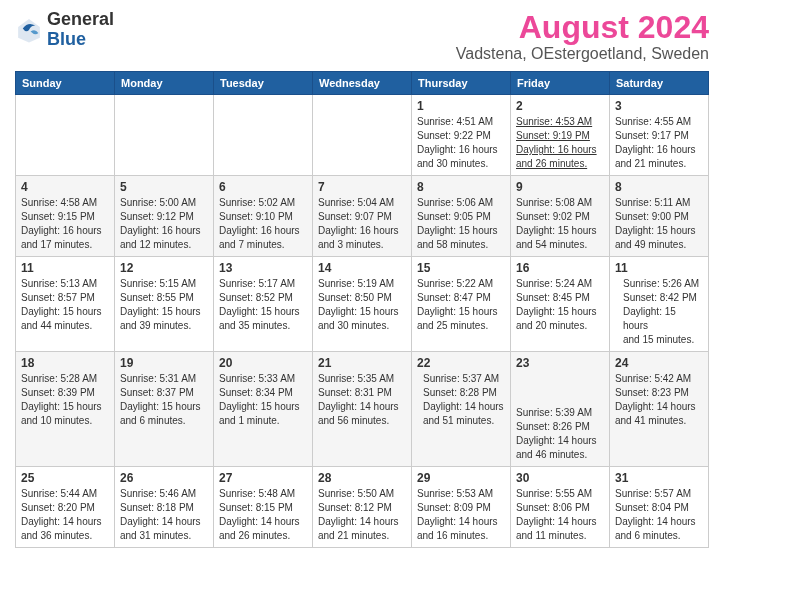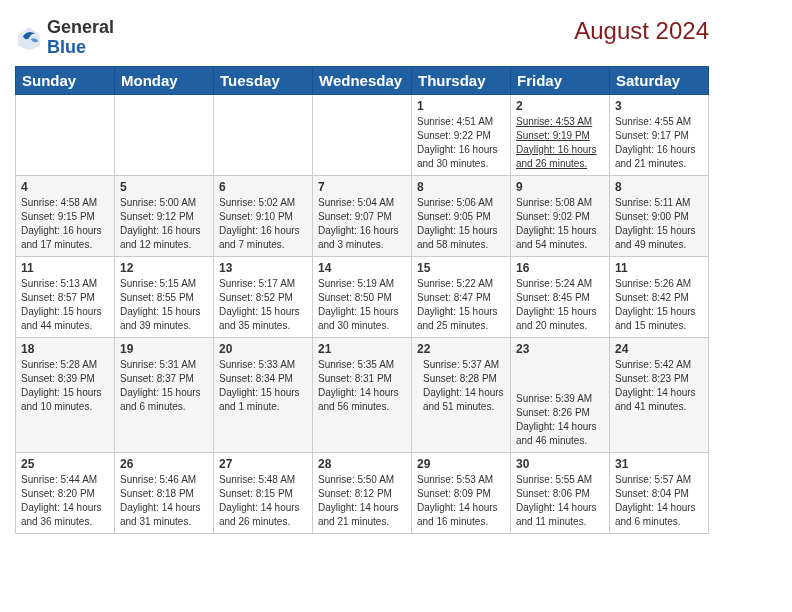--- a/index.html
+++ b/index.html
@@ -4,21 +4,21 @@
   <style>
     * { box-sizing: border-box; margin: 0; padding: 0; }
     body {
       font-family: Arial, sans-serif;
       background: #fff;
       width: 792px;
       min-height: 612px;
     }
     .page {
       width: 724px;
-      padding: 18px 15px;
+      padding: 10px 15px;
     }
     .header {
       display: flex;
       justify-content: space-between;
       align-items: flex-start;
       margin-bottom: 8px;
     }
     .logo {
       display: flex;
       align-items: center;
@@ -32,39 +32,39 @@
     .logo-general { color: #333; }
     .logo-blue { color: #2060a0; }
     .logo-icon {
       width: 28px;
       height: 28px;
     }
     .title-block {
       text-align: right;
     }
     .title-block h1 {
-      font-size: 24px;
-      font-weight: normal;
-      color: #7f1d1d;
+      font-size: 32px;
+      font-weight: bold;
+      color: #ec4899;
       line-height: 1.1;
     }
     .title-block h2 {
       font-size: 16px;
       font-weight: normal;
       color: #555;
     }
     .calendar {
       width: 100%;
       border-collapse: collapse;
       border: 1px solid #ccc;
     }
     .calendar th {
       background-color: #2060a0;
       color: white;
-      font-size: 15px;
+      font-size: 11px;
       font-weight: bold;
       padding: 5px 6px;
       text-align: left;
       border: 1px solid #1a4f8a;
     }
     .calendar td {
       border: 1px solid #ccc;
       vertical-align: top;
       padding: 4px 5px;
       font-size: 10.5px;
@@ -104,20 +104,21 @@
         <path d="M10 16 Q18 6 28 14 Q22 10 18 18 Q14 22 10 16Z" fill="#2060a0"></path>
         <path d="M20 20 Q26 16 30 22 Q26 26 20 20Z" fill="#5599cc"></path>
       </svg>
       <div class="logo-text">
         <span class="logo-general">General</span><br>
         <span class="logo-blue">Blue</span>
       </div>
     </div>
     <div class="title-block">
       <h1>August 2024</h1>
+      <h2>Vadstena, OEstergoetland, Sweden</h2>
     </div>
   </div>
 
   <table class="calendar">
     <thead>
       <tr>
       <th>Sunday</th>
           <th>Monday</th>
           <th>Tuesday</th>
           <th>Wednesday</th>
@@ -243,21 +244,21 @@
           </td>
           <td>
             <div class="cell-day">16</div>
             <div class="cell-info" style="white-space: pre-line;">Sunrise: 5:24 AM
 Sunset: 8:45 PM
 Daylight: 15 hours
 and 20 minutes.</div>
           </td>
           <td>
             <div class="cell-day">11</div>
-            <div class="cell-info" style="white-space: pre-line;">Sunrise: 5:26 AM
+            <div class="cell-info" style="white-space: pre-line; margin-left: 8px;">Sunrise: 5:26 AM
 Sunset: 8:42 PM
 Daylight: 15 hours
 and 15 minutes.</div>
           </td>
         </tr>
         <tr>
           <td>
             <div class="cell-day">18</div>
             <div class="cell-info" style="white-space: pre-line;">Sunrise: 5:28 AM
 Sunset: 8:39 PM

